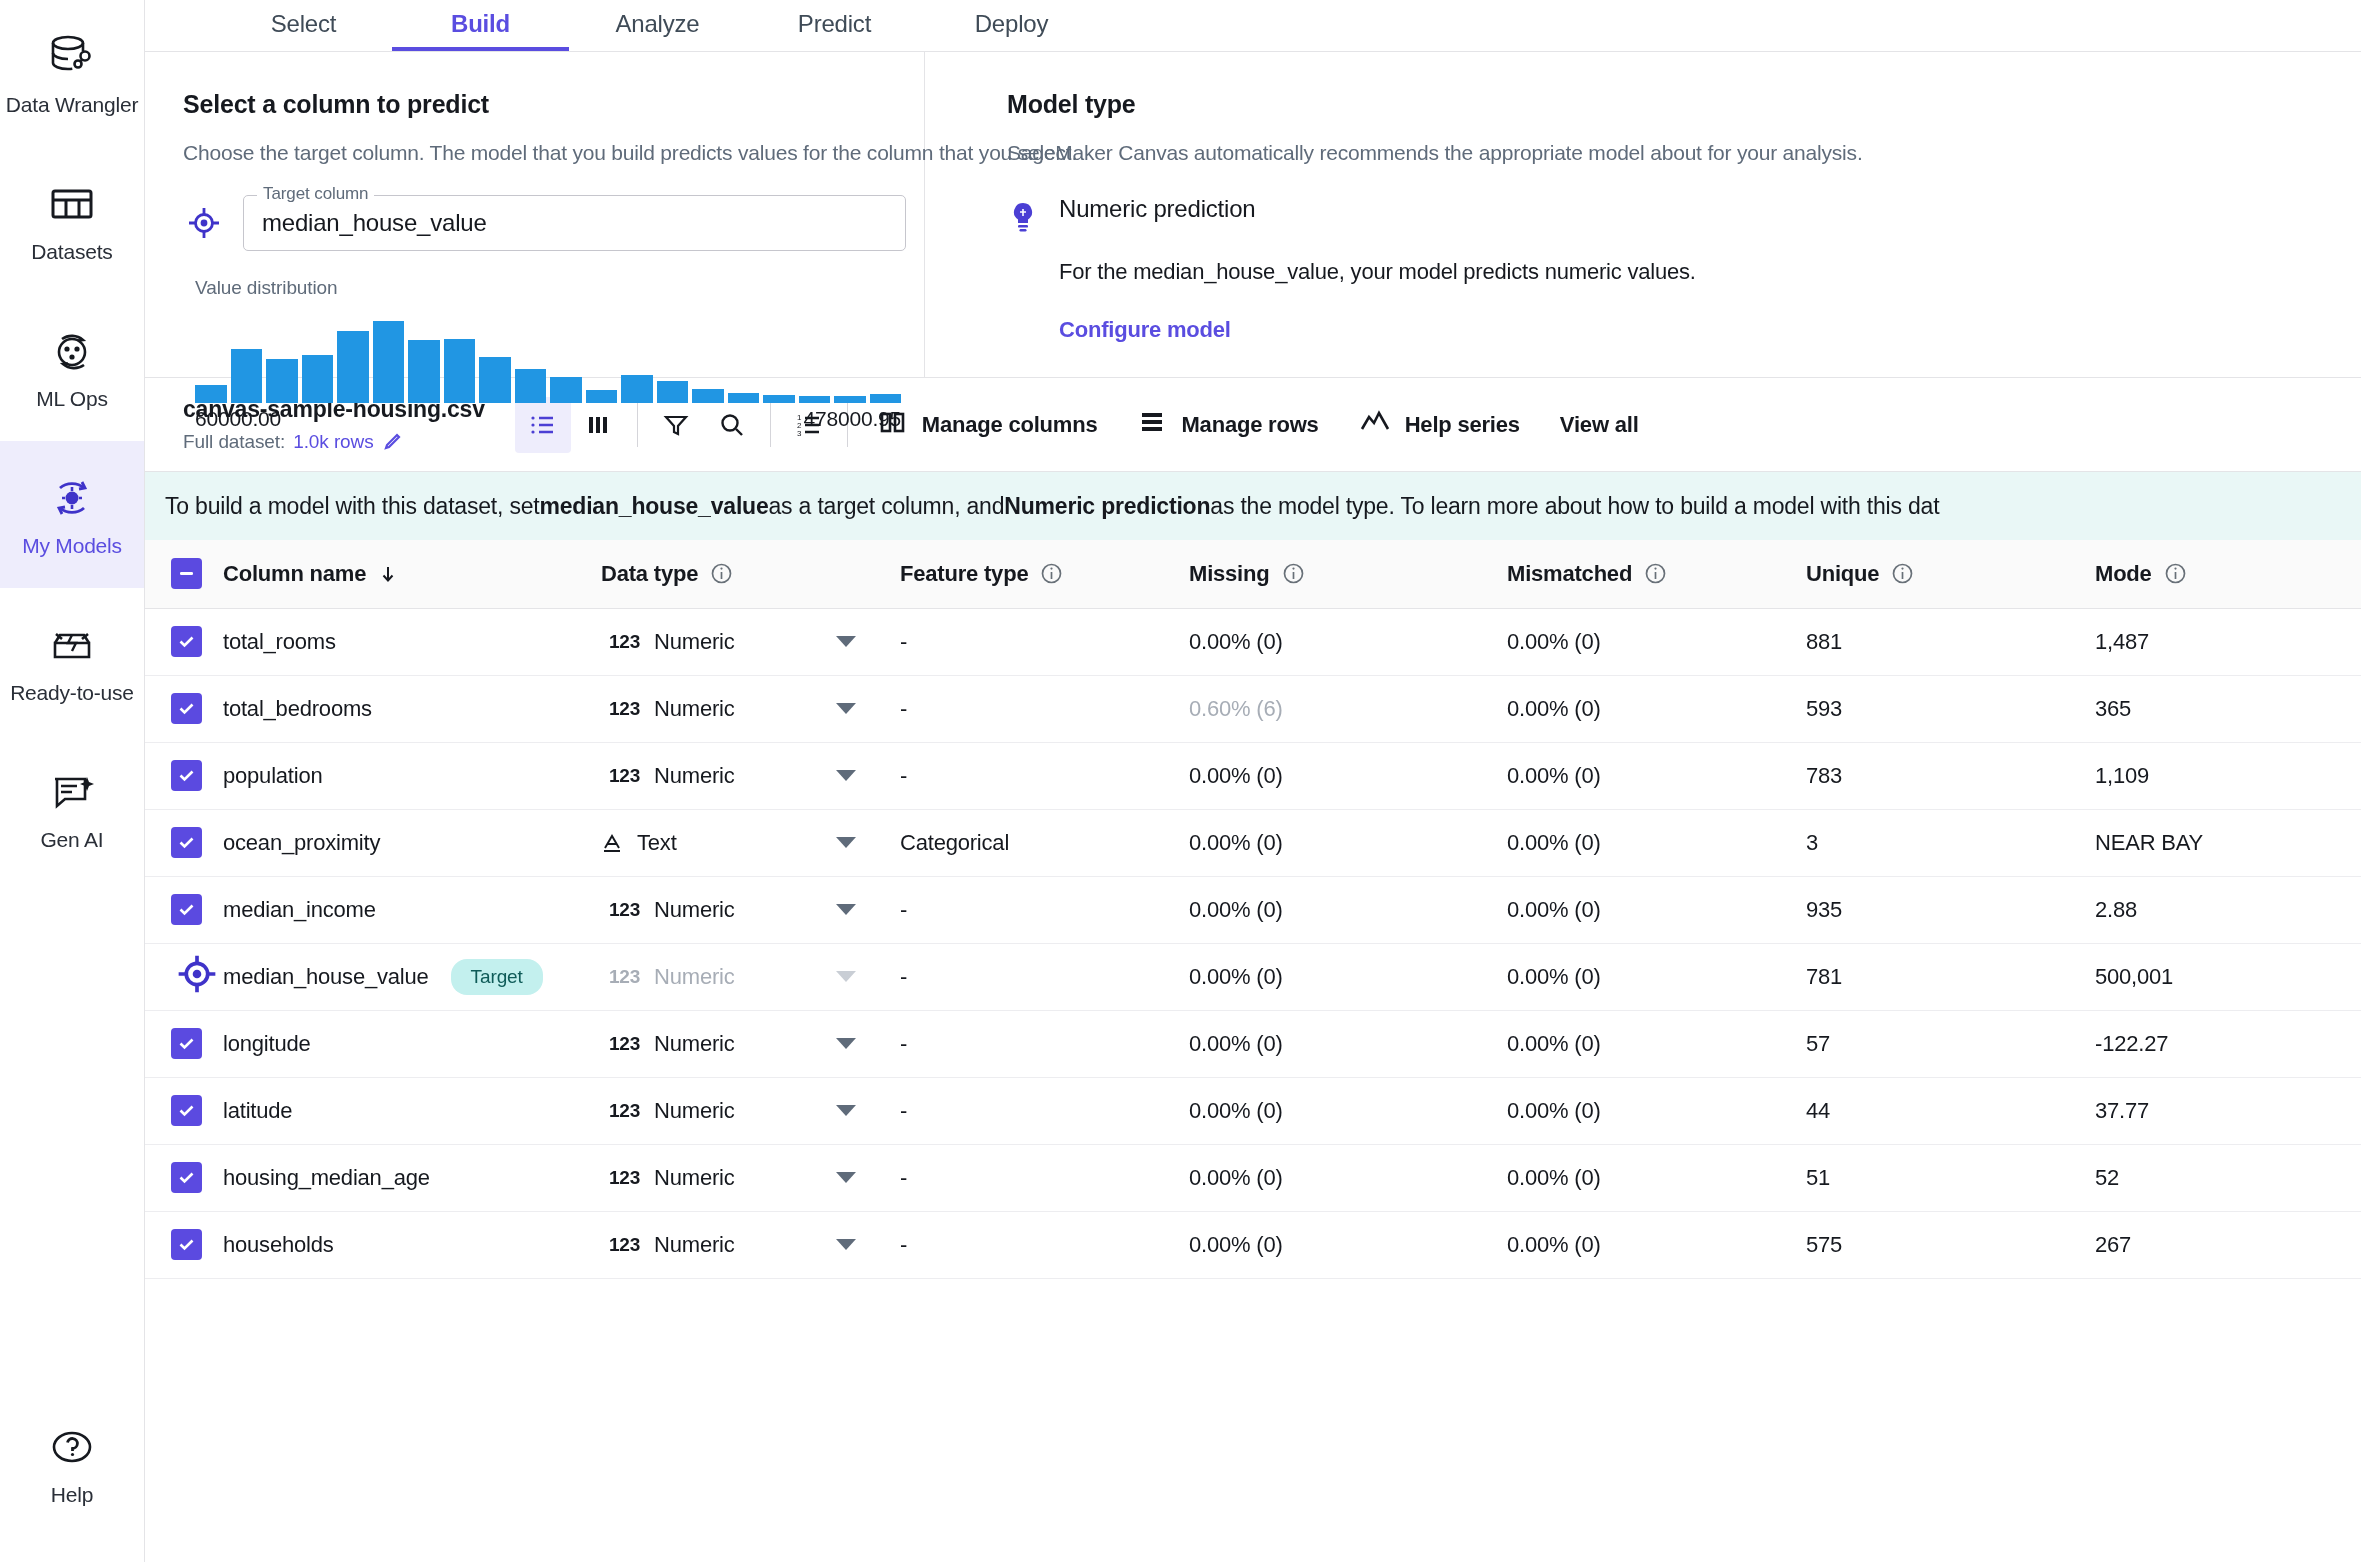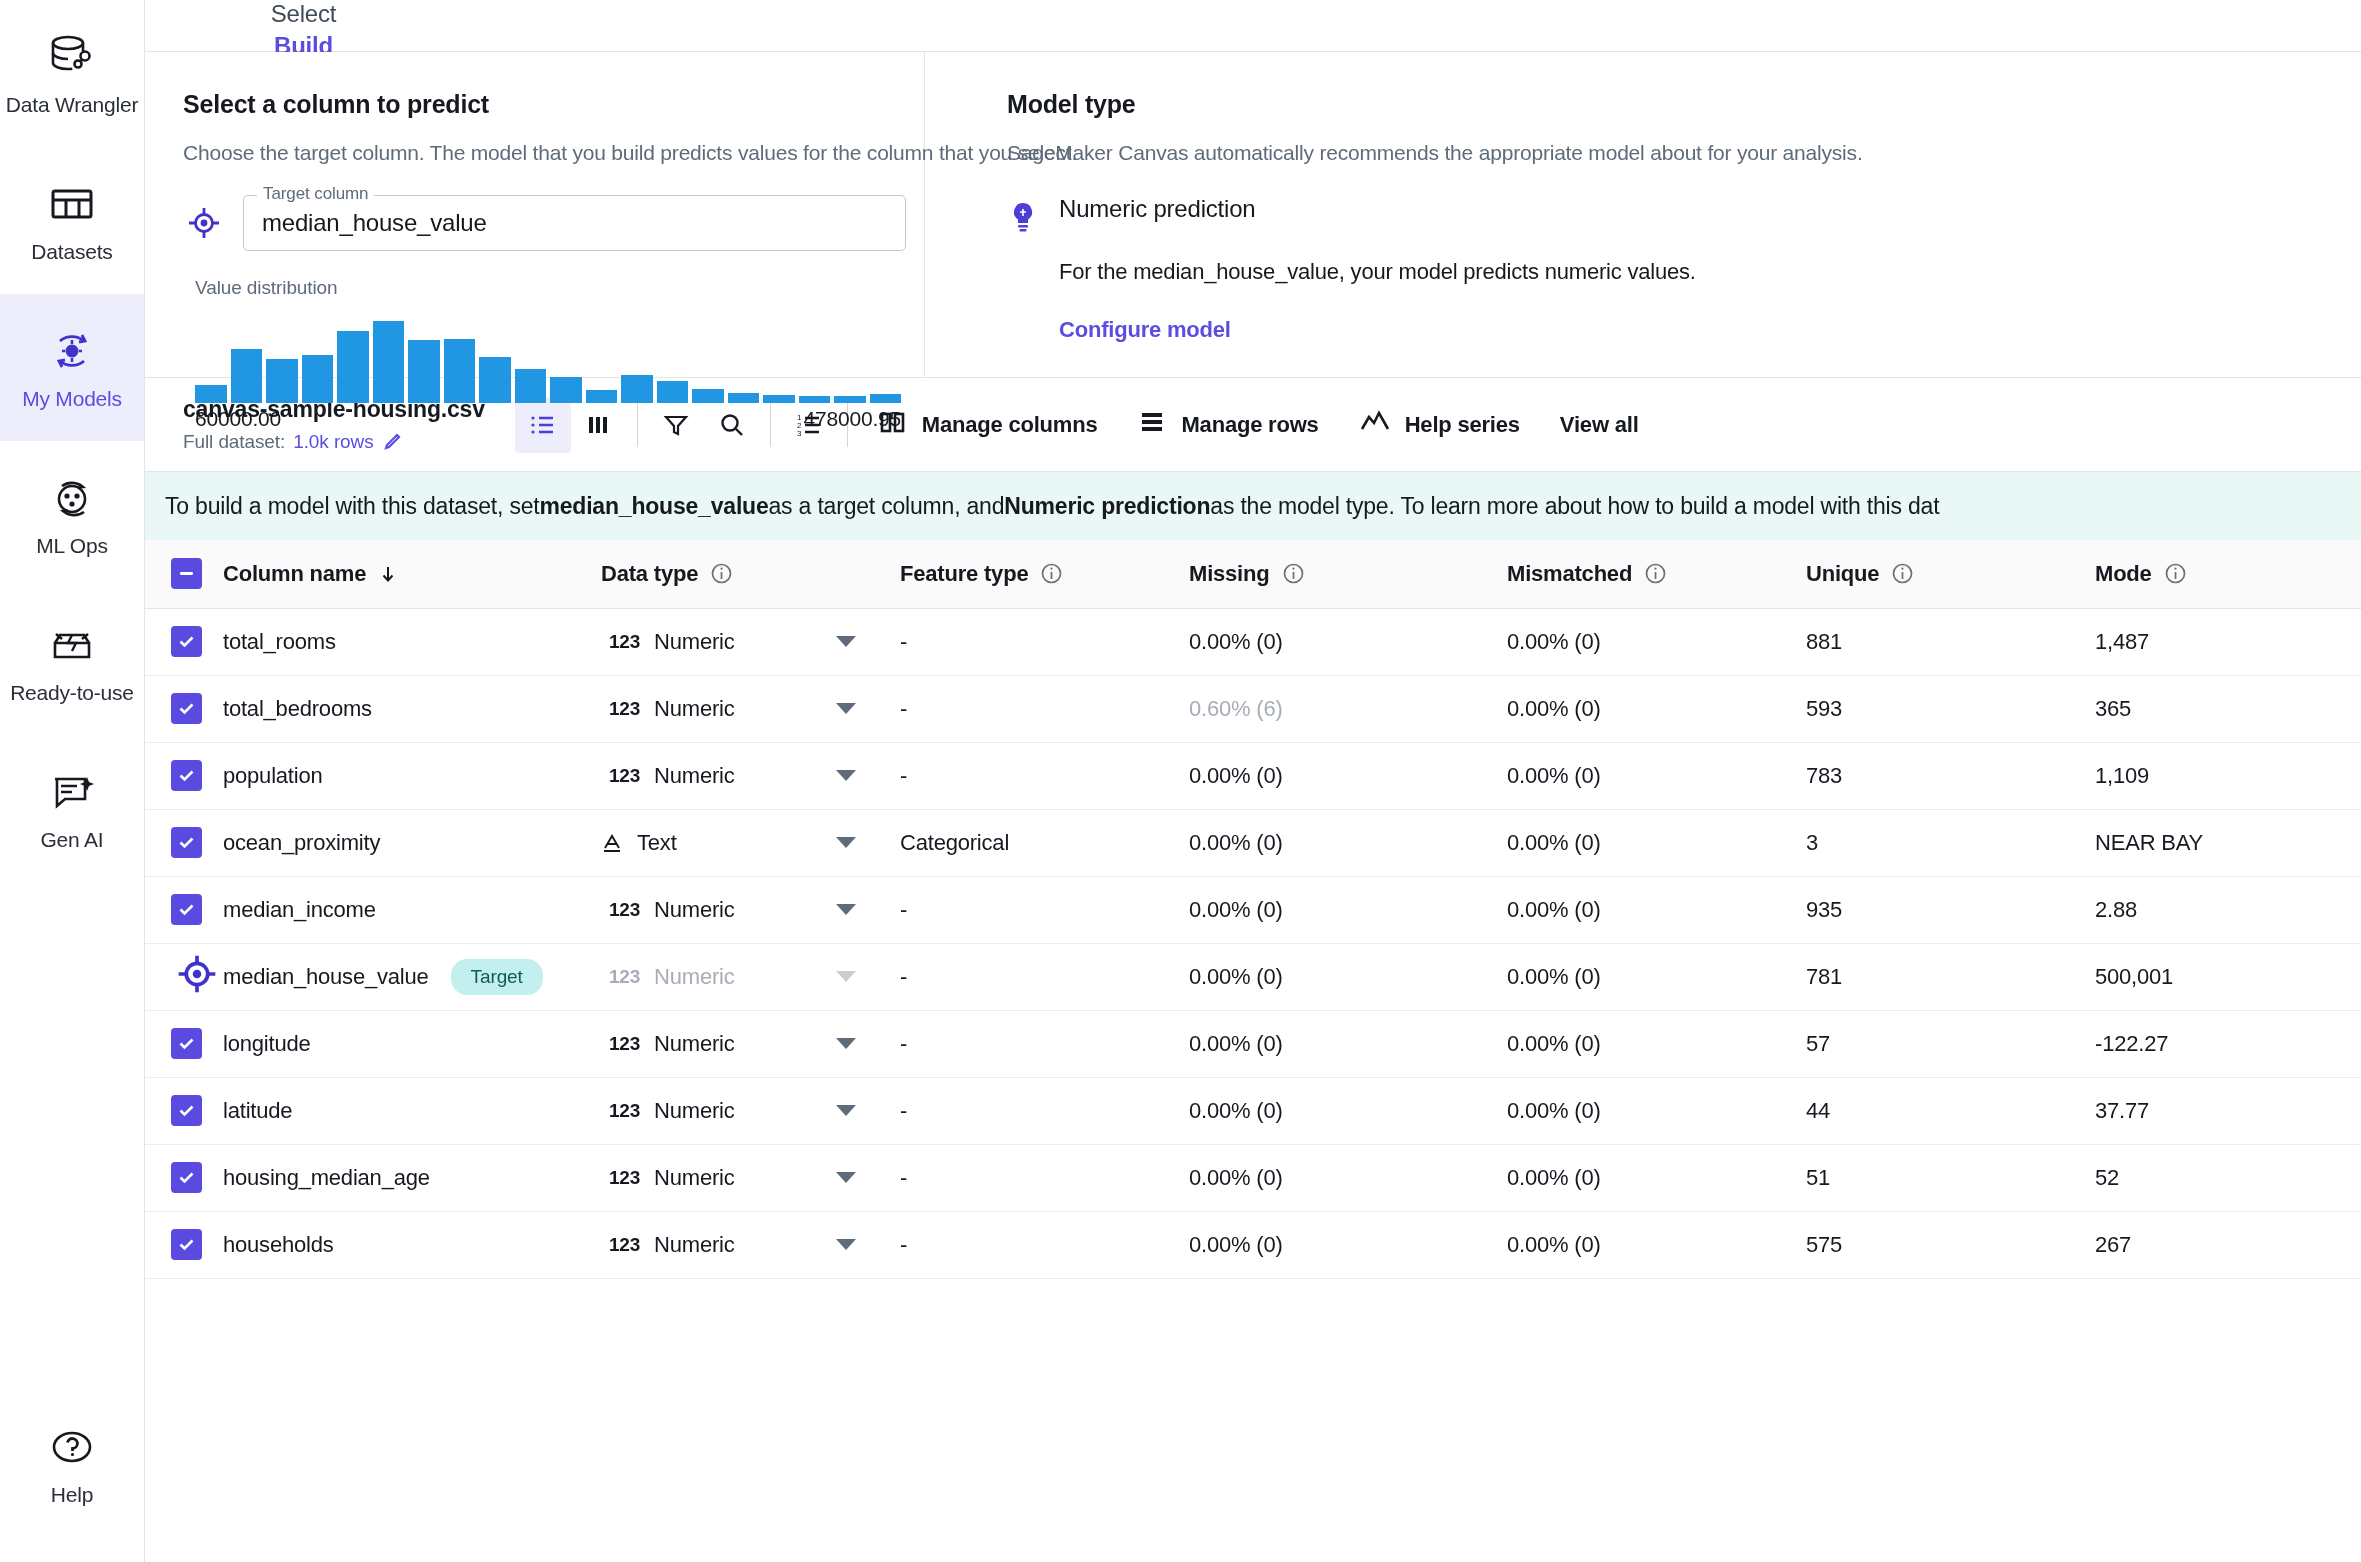--- a/index.html
+++ b/index.html
@@ -55,21 +55,20 @@
     position: relative;
   }
 
   
   .tabbar {
     height: 52px; min-height: 52px;
     display: flex; align-items: flex-start;
     border-bottom: 1px solid #e4e4e7;
     background: #fff;
     padding-left: 70px;
-    flex-direction: column;
   }
   .tab {
     height: 51px;
     display: flex; align-items: center; justify-content: center;
     font-size: 24px;
     color: #3f4b57;
     padding: 0 10px;
     width: 177px;
     cursor: pointer;
     border-bottom: 4px solid transparent;
@@ -277,45 +276,45 @@
     <div class="side-item">
       <span class="side-icon">
         <svg viewBox="0 0 52 52" fill="none" stroke="#16191f" stroke-width="3">
           <rect x="7" y="13" width="38" height="26" rx="2"></rect>
           <path d="M7 22h38M20 22v17M33 22v17"></path>
         </svg>
       </span>
       <span class="side-label">Datasets</span>
     </div>
 
+    <div class="side-item">
+      <span class="side-icon">
+        <svg viewBox="0 0 52 52" fill="none" stroke="#16191f" stroke-width="2.6">
+          <circle cx="26" cy="27" r="13"></circle>
+          <path d="M16 14a17 17 0 0 1 21 1l-5 .5M38 40a17 17 0 0 1-21-1l5-.5"></path>
+          <circle cx="21" cy="24" r="2.6" fill="#16191f" stroke="none"></circle>
+          <circle cx="31" cy="24" r="2.6" fill="#16191f" stroke="none"></circle>
+          <circle cx="26" cy="32" r="2.6" fill="#16191f" stroke="none"></circle>
+        </svg>
+      </span>
+      <span class="side-label">ML Ops</span>
+    </div>
+
     <div class="side-item active">
       <span class="side-icon">
         <svg viewBox="0 0 52 52" fill="none" stroke="#3f33c9" stroke-width="2.8">
           <path d="M14 16a16 13 0 0 1 24 0"></path>
           <path d="M36 10l3 6-6 1"></path>
           <path d="M38 36a16 13 0 0 1-24 0"></path>
           <path d="M16 42l-3-6 6-1"></path>
           <circle cx="26" cy="26" r="6.5" fill="#3f33c9" stroke="none"></circle>
           <path d="M26 15v4M26 33v4M16 26h3M33 26h3" stroke="#3f33c9" stroke-width="2.6"></path>
         </svg>
       </span>
       <span class="side-label">My Models</span>
-    </div>
-
-    <div class="side-item">
-      <span class="side-icon">
-        <svg viewBox="0 0 52 52" fill="none" stroke="#16191f" stroke-width="2.6">
-          <circle cx="26" cy="27" r="13"></circle>
-          <path d="M16 14a17 17 0 0 1 21 1l-5 .5M38 40a17 17 0 0 1-21-1l5-.5"></path>
-          <circle cx="21" cy="24" r="2.6" fill="#16191f" stroke="none"></circle>
-          <circle cx="31" cy="24" r="2.6" fill="#16191f" stroke="none"></circle>
-          <circle cx="26" cy="32" r="2.6" fill="#16191f" stroke="none"></circle>
-        </svg>
-      </span>
-      <span class="side-label">ML Ops</span>
     </div>
 
     <div class="side-item">
       <span class="side-icon">
         <svg viewBox="0 0 52 52" fill="none" stroke="#16191f" stroke-width="2.6">
           <path d="M9 24h34v14H9z"></path>
           <path d="M9 24l5-8h24l5 8"></path>
           <path d="M26 16l-4 8h8l-4 8" stroke-width="2.4"></path>
           <path d="M16 20l-6-5M36 20l6-5"></path>
         </svg>

